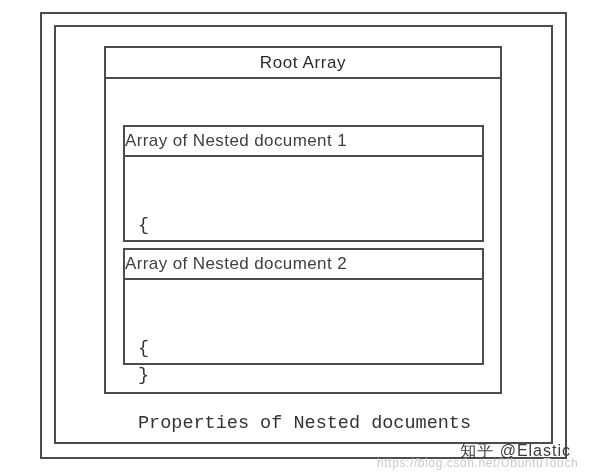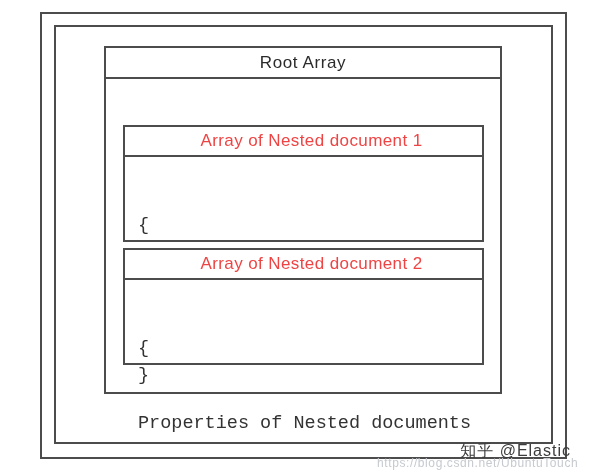--- a/index.html
+++ b/index.html
@@ -42,25 +42,23 @@
     border: 2px solid #4c4c4c;
     box-sizing: border-box;
     background: #ffffff;
   }
   .nested-box-1 { top: 125px; }
   .nested-box-2 { top: 248px; }
   .nested-header {
     height: 28px;
     line-height: 28px;
     border-bottom: 2px solid #4c4c4c;
-    text-align: center;
     font-size: 17px;
     letter-spacing: 0.4px;
-    color: #ef4444;
-    padding-left: 16px;
+    color: #404040;
   }
   .nested-body {
     padding: 6px 0 0 13px;
     font-family: "Liberation Mono", monospace;
     font-size: 18.5px;
     line-height: 25px;
     color: #333333;
     white-space: pre;
   }
   .caption {

